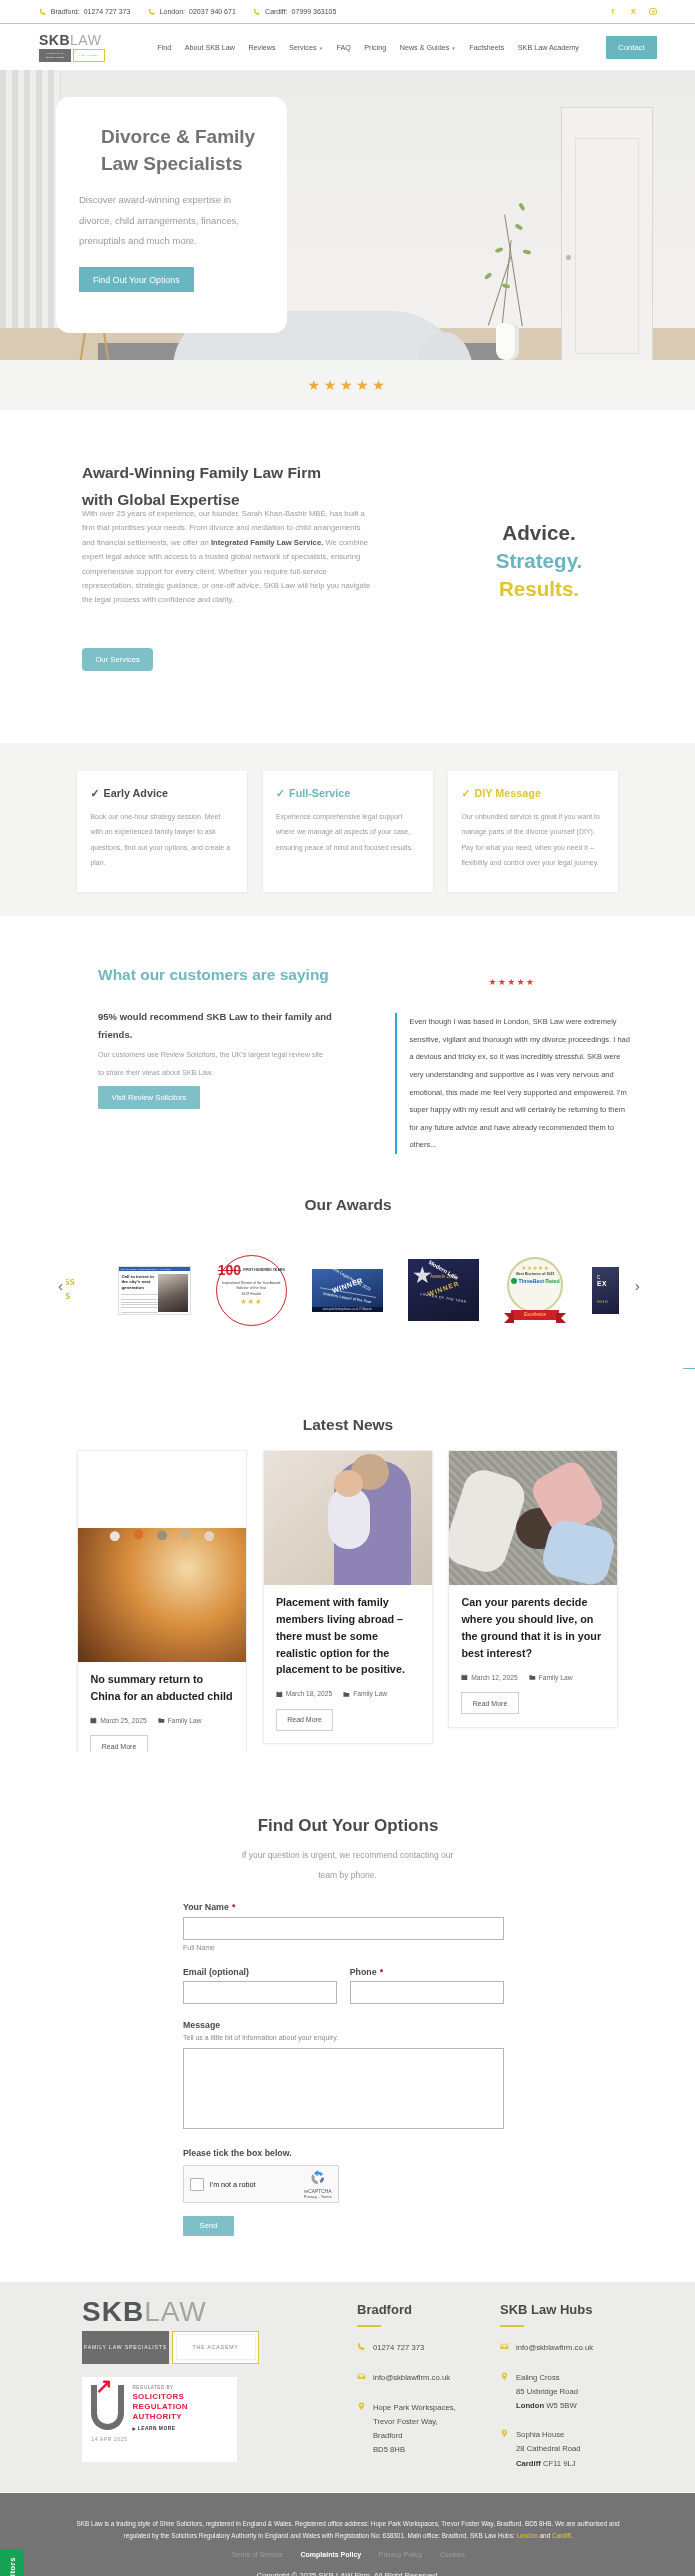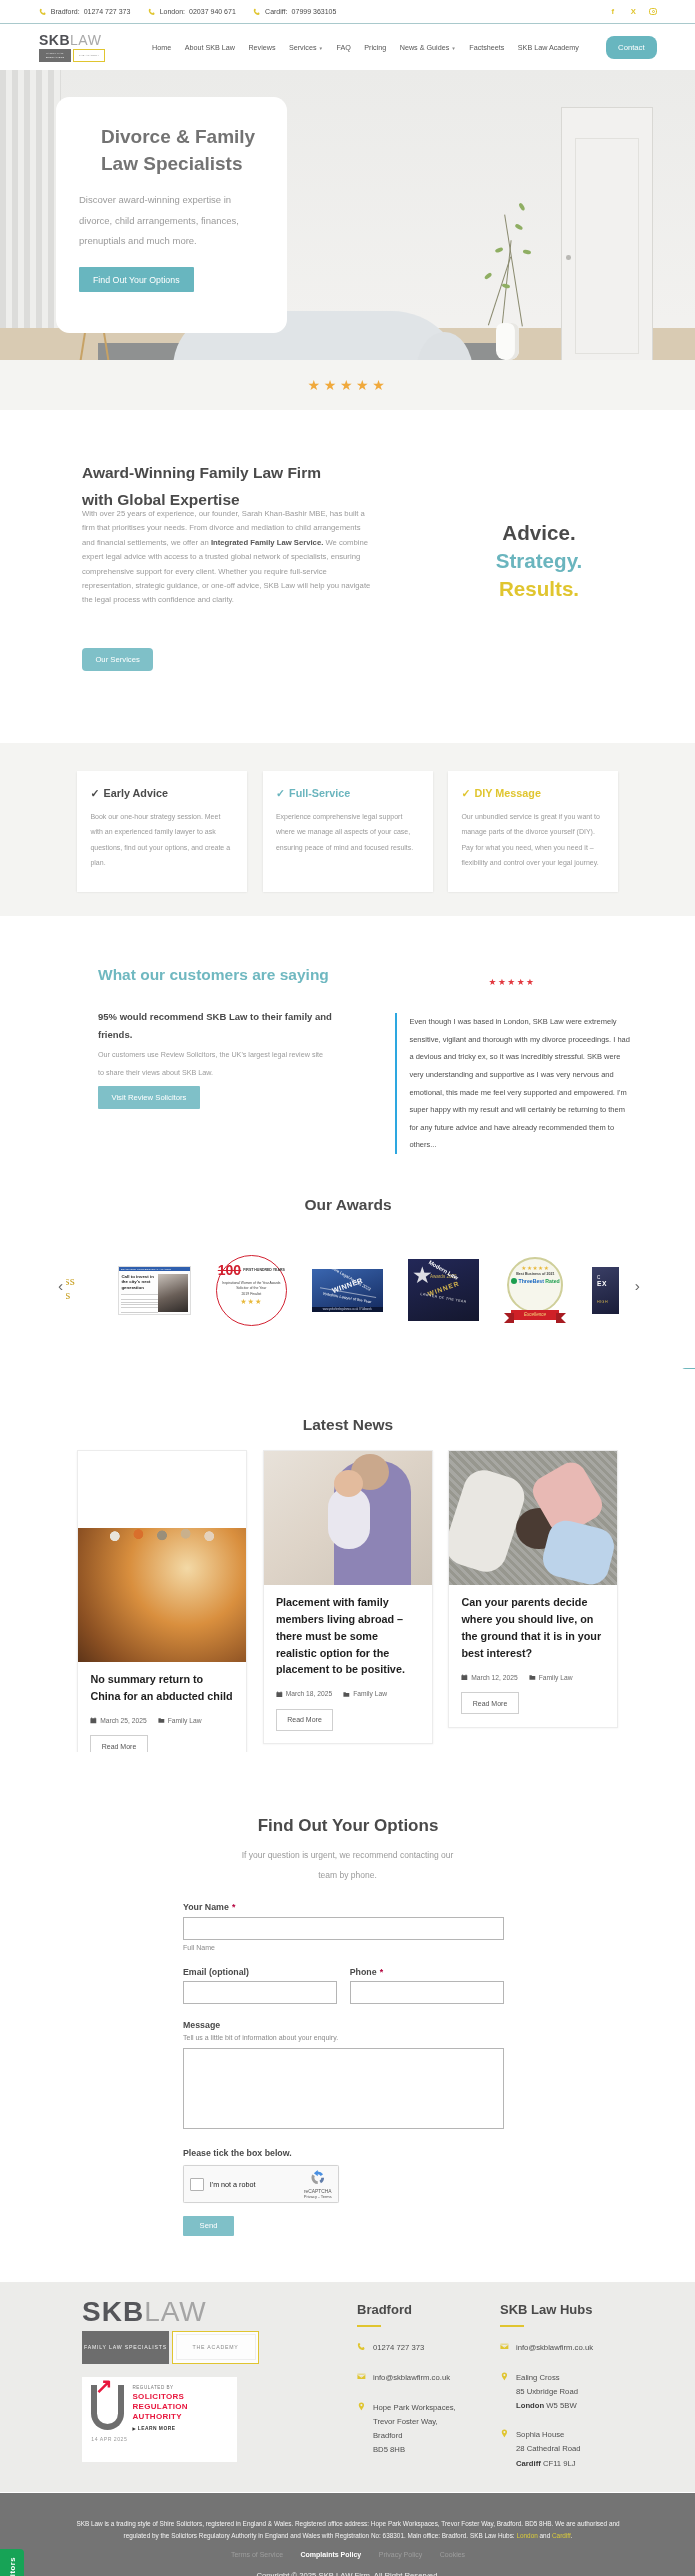--- a/index.html
+++ b/index.html
@@ -22,21 +22,21 @@
   .logo .word { font-size:14px; letter-spacing:0.5px; }
   .logo .word b { color:#4f5055; font-weight:800; }
   .logo .word span { color:#a8a8a8; font-weight:300; }
   .logo-badges { display:flex; gap:2.1px; margin-top:2.6px; }
   .lb { width:32px; height:13.4px; display:flex; align-items:center; justify-content:center; text-align:center; font-size:2.4px; letter-spacing:0.3px; line-height:1.5; }
   .lb.dark { background:#6d6d6d; color:#fff; }
   .lb.gold { background:#fff; border:0.8px solid #e0c52f; color:#8a8a8a; }
   .nav { margin-left:auto; display:flex; align-items:center; gap:13.4px; }
   .nav a { font-size:7.2px; color:#565656; text-decoration:none; cursor:pointer; white-space:nowrap; }
   .nav .caret { font-size:4.6px; color:#8a8a8a; margin-left:2.1px; }
-  .btn-contact { margin-left:13.4px; background:#68b6bf; color:#fff; font-size:7.7px; padding:7.2px 12.4px; border:none; border-radius:8px; cursor:pointer; }
+  .btn-contact { margin-left:13.4px; background:#68b6bf; color:#fff; font-size:7.7px; padding:7.2px 12.4px; border:none; border-radius:1px; cursor:pointer; }
 
   
   .hero { position:absolute; top:70px; left:0; width:696px; height:290px; background:linear-gradient(#ebebe9,#f3f2f0); overflow:hidden; }
   .hero * { pointer-events:none; }
   .curtain { position:absolute; left:0; top:0; width:61px; height:100%; background:repeating-linear-gradient(90deg,#dcdcda 0 5.7px,#eeeeec 5.7px 12px); }
   .floor { position:absolute; left:0; bottom:0; width:100%; height:32px; background:#d9cbb3; }
   .rug { position:absolute; left:98px; bottom:0; width:412px; height:17.5px; background:#8f9191; }
   .door { position:absolute; left:561px; top:37px; width:92px; height:295px; background:#f2f1ef; border:0.5px solid #d9d8d4; }
   .door .panel { position:absolute; left:13.4px; top:30px; width:64px; height:216px; border:1.5px solid #e2e1dd; }
   .door .knob { position:absolute; left:4.1px; top:147px; width:4.6px; height:4.6px; border-radius:50%; background:#b9b8b4; }
@@ -276,21 +276,21 @@
 
   <div class="header">
     <div class="logo">
       <div class="word"><b>SKB</b><span>LAW</span></div>
       <div class="logo-badges">
         <span class="lb dark">FAMILY LAW SPECIALISTS</span>
         <span class="lb gold">THE ACADEMY</span>
       </div>
     </div>
     <nav class="nav">
-      <a>Home</a>
+      <a>Find</a>
       <a>About SKB Law</a>
       <a>Reviews</a>
       <a><span>Services</span><span class="caret">▼</span></a>
       <a>FAQ</a>
       <a>Pricing</a>
       <a><span>News &amp; Guides</span><span class="caret">▼</span></a>
       <a>Factsheets</a>
       <a>SKB Law Academy</a>
       <button class="btn-contact">Contact</button>
     </nav>

